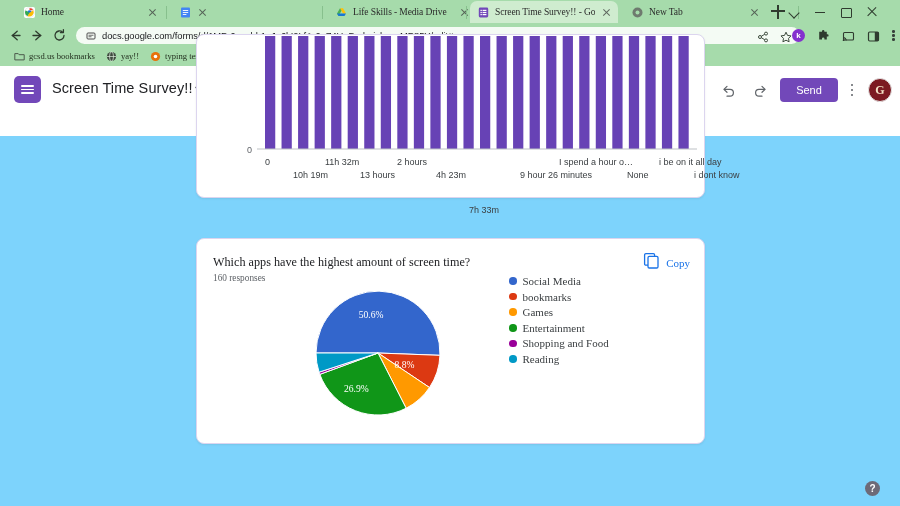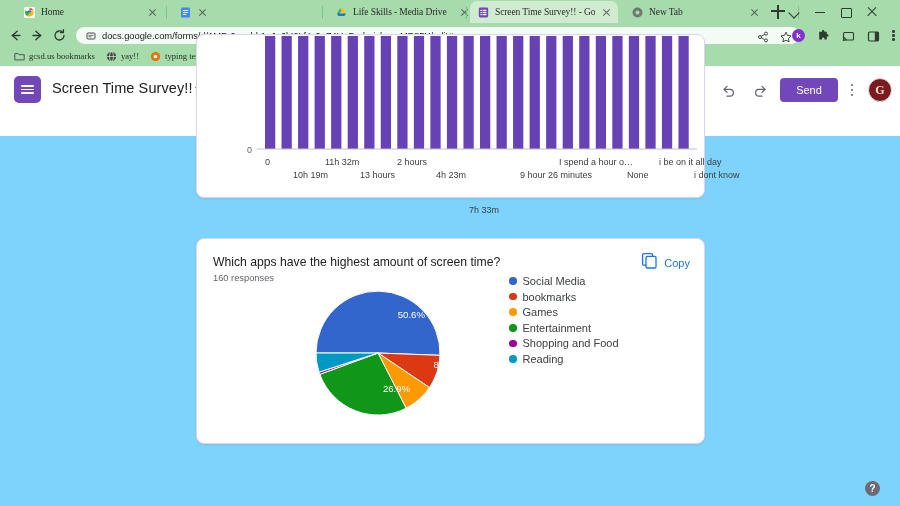--- a/index.html
+++ b/index.html
@@ -116,36 +116,36 @@
     display:inline-block; background:#5b2ea6; color:#fff; border-radius:9px;
     font-size:8.6px; padding:1.5px 5px; margin-left:5px; vertical-align:1px; font-weight:bold;
   }
 
   
   .card {
     position:absolute; background:#fff; border-radius:8px; border:1px solid #dcd5ef;
     box-shadow:0 1px 2px rgba(60,64,67,.10);
   }
   #card-bar { left:196px; top:-32px; width:507px; height:162px; }
-  #card-pie { left:196px; top:172px; width:507px; height:204px; }
+  #card-pie { left:196px; top:172px; width:507px; height:204px;font-family:Liberation Serif, serif; }
 
   .pie-qtitle { position:absolute; left:16px; top:16px; font-size:12.2px; color:#202124; }
   .pie-qsub { position:absolute; left:16px; top:34px; font-size:9.3px; color:#5f6368; }
   .copy-btn { position:absolute; right:14px; top:13px; display:flex; align-items:center; gap:6px; }
   .copy-lbl { font-size:11px; color:#1a73e8; }
 
   .axis-zero { position:absolute; font-size:9px; color:#5f6368; }
   .xl { position:absolute; font-size:9px; color:#3c4043; white-space:nowrap; }
 
   .legend { position:absolute; left:312px; top:36px; }
   .lrow { display:flex; align-items:center; gap:6px; margin-bottom:3.6px; }
   .ldot { width:7.5px; height:7.5px; border-radius:50%; flex:0 0 7.5px; }
   .llbl { font-size:11px; color:#3c4043; }
 
-  .pielabel { position:absolute; color:#fff; font-size:9.6px;margin-left:39px; }
+  .pielabel { position:absolute; color:#fff; font-size:9.6px; }
   .helpbtn {
     position:absolute; right:20px; bottom:10px; width:15px; height:15px; border-radius:50%;
     background:#6d6a78; color:#fff; font-size:10px; line-height:15px; text-align:center; font-weight:bold;
   }
 </style>
 </head>
 <body>
 
 <div id="screen">
 

